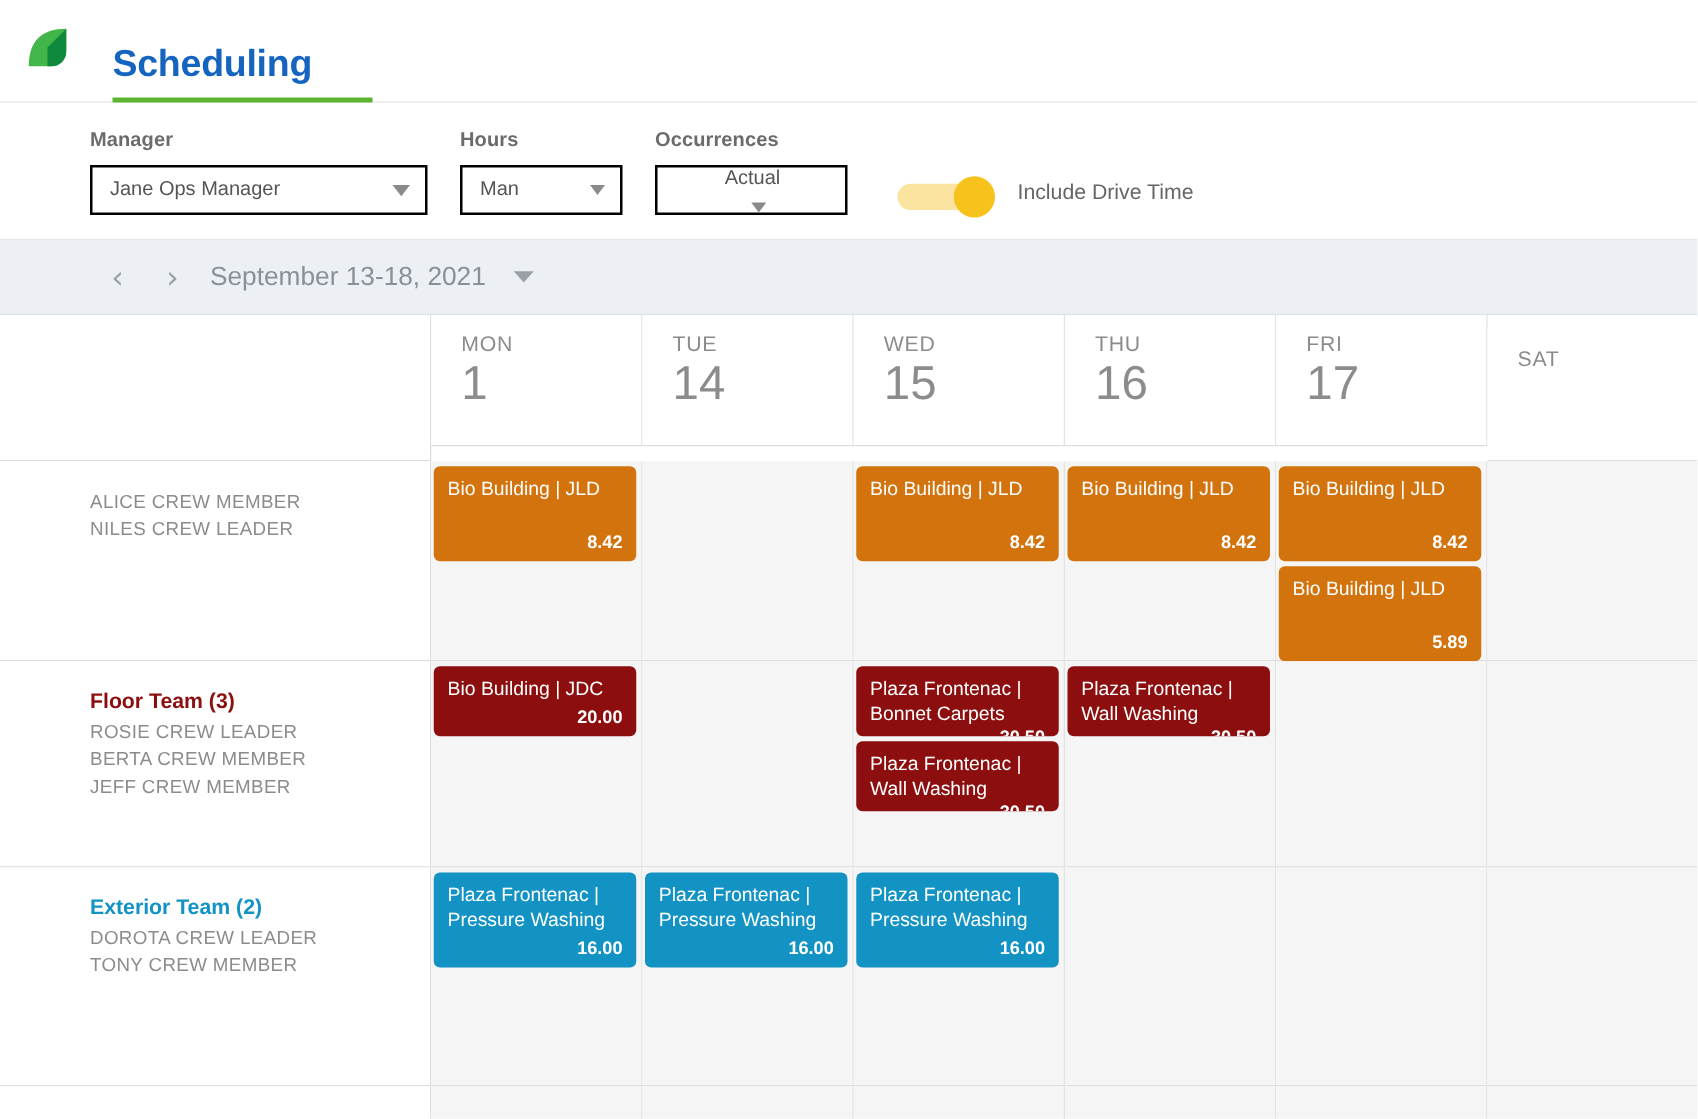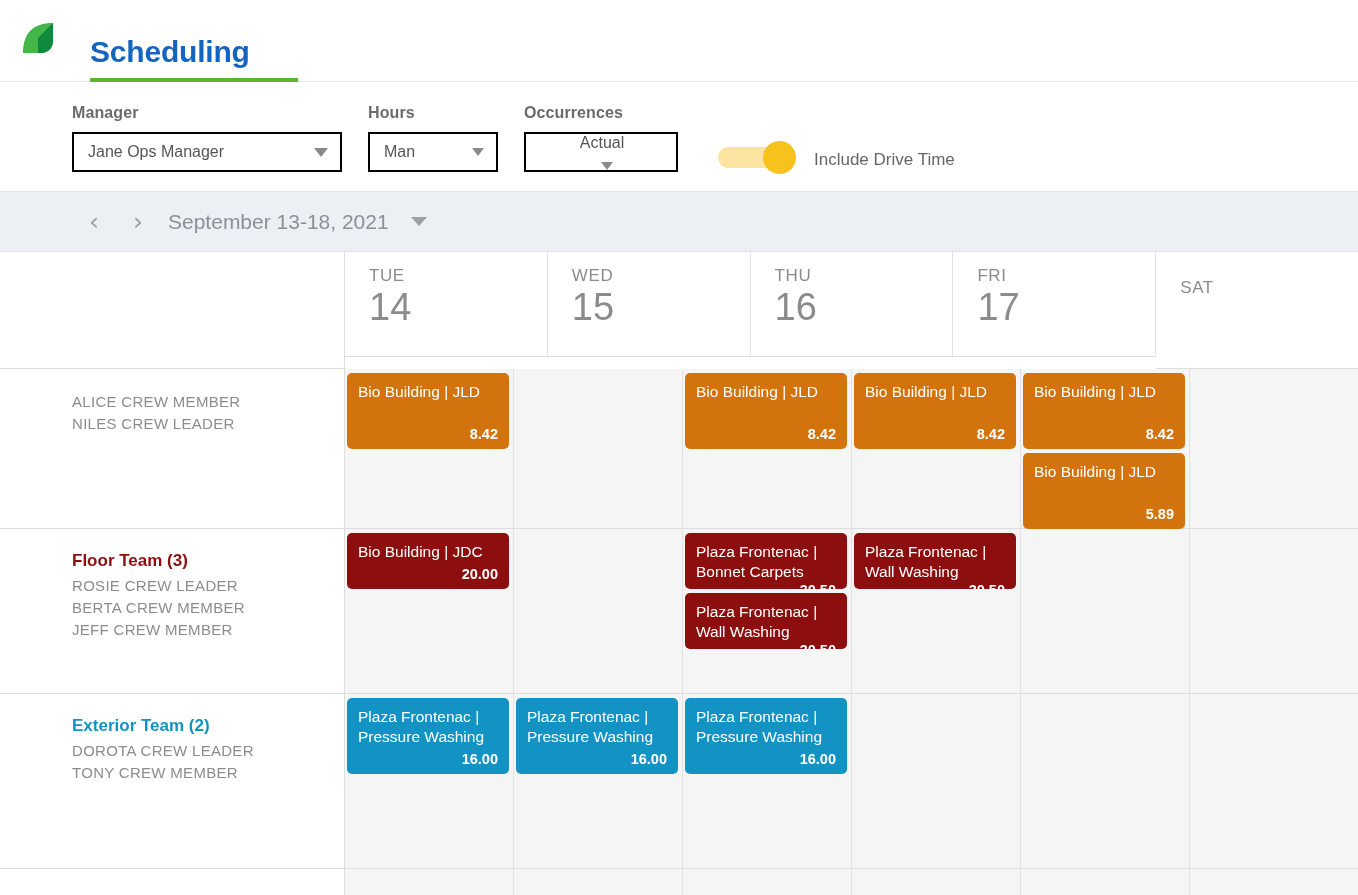--- a/index.html
+++ b/index.html
@@ -84,21 +84,21 @@
     border-right: 7px solid transparent;
     border-top: 9px solid #8a8a8a;
     margin-left: 10px;
   }
   .caret.thin {
     border-left-width: 6px; border-right-width: 6px; border-top-width: 8px;
   }
 
   .toggle-wrap {
     display: flex;
-    align-items: flex-end;
+    align-items: flex-start;
     margin-top: 40px;
     margin-left: 14px;
     gap: 18px;
     cursor: pointer;
   }
   .toggle {
     position: relative;
     width: 78px; height: 26px;
   }
   .toggle-track {
@@ -306,20 +306,24 @@
 <div class="date-nav">
   <div class="nav-arrow">‹</div>
   <div class="nav-arrow">›</div>
   <div class="date-range">September 13-18, 2021</div>
   <div class="date-caret"></div>
 </div>
 
 <div class="calendar">
   <div class="cal-row" id="header-row">
     <div class="corner-cell"></div>
+  <div class="day-head">
+        <div class="dow">MON</div>
+        <div class="dnum">1</div>
+      </div>
       <div class="day-head">
         <div class="dow">TUE</div>
         <div class="dnum">14</div>
       </div>
       <div class="day-head">
         <div class="dow">WED</div>
         <div class="dnum">15</div>
       </div>
       <div class="day-head">
         <div class="dow">THU</div>

